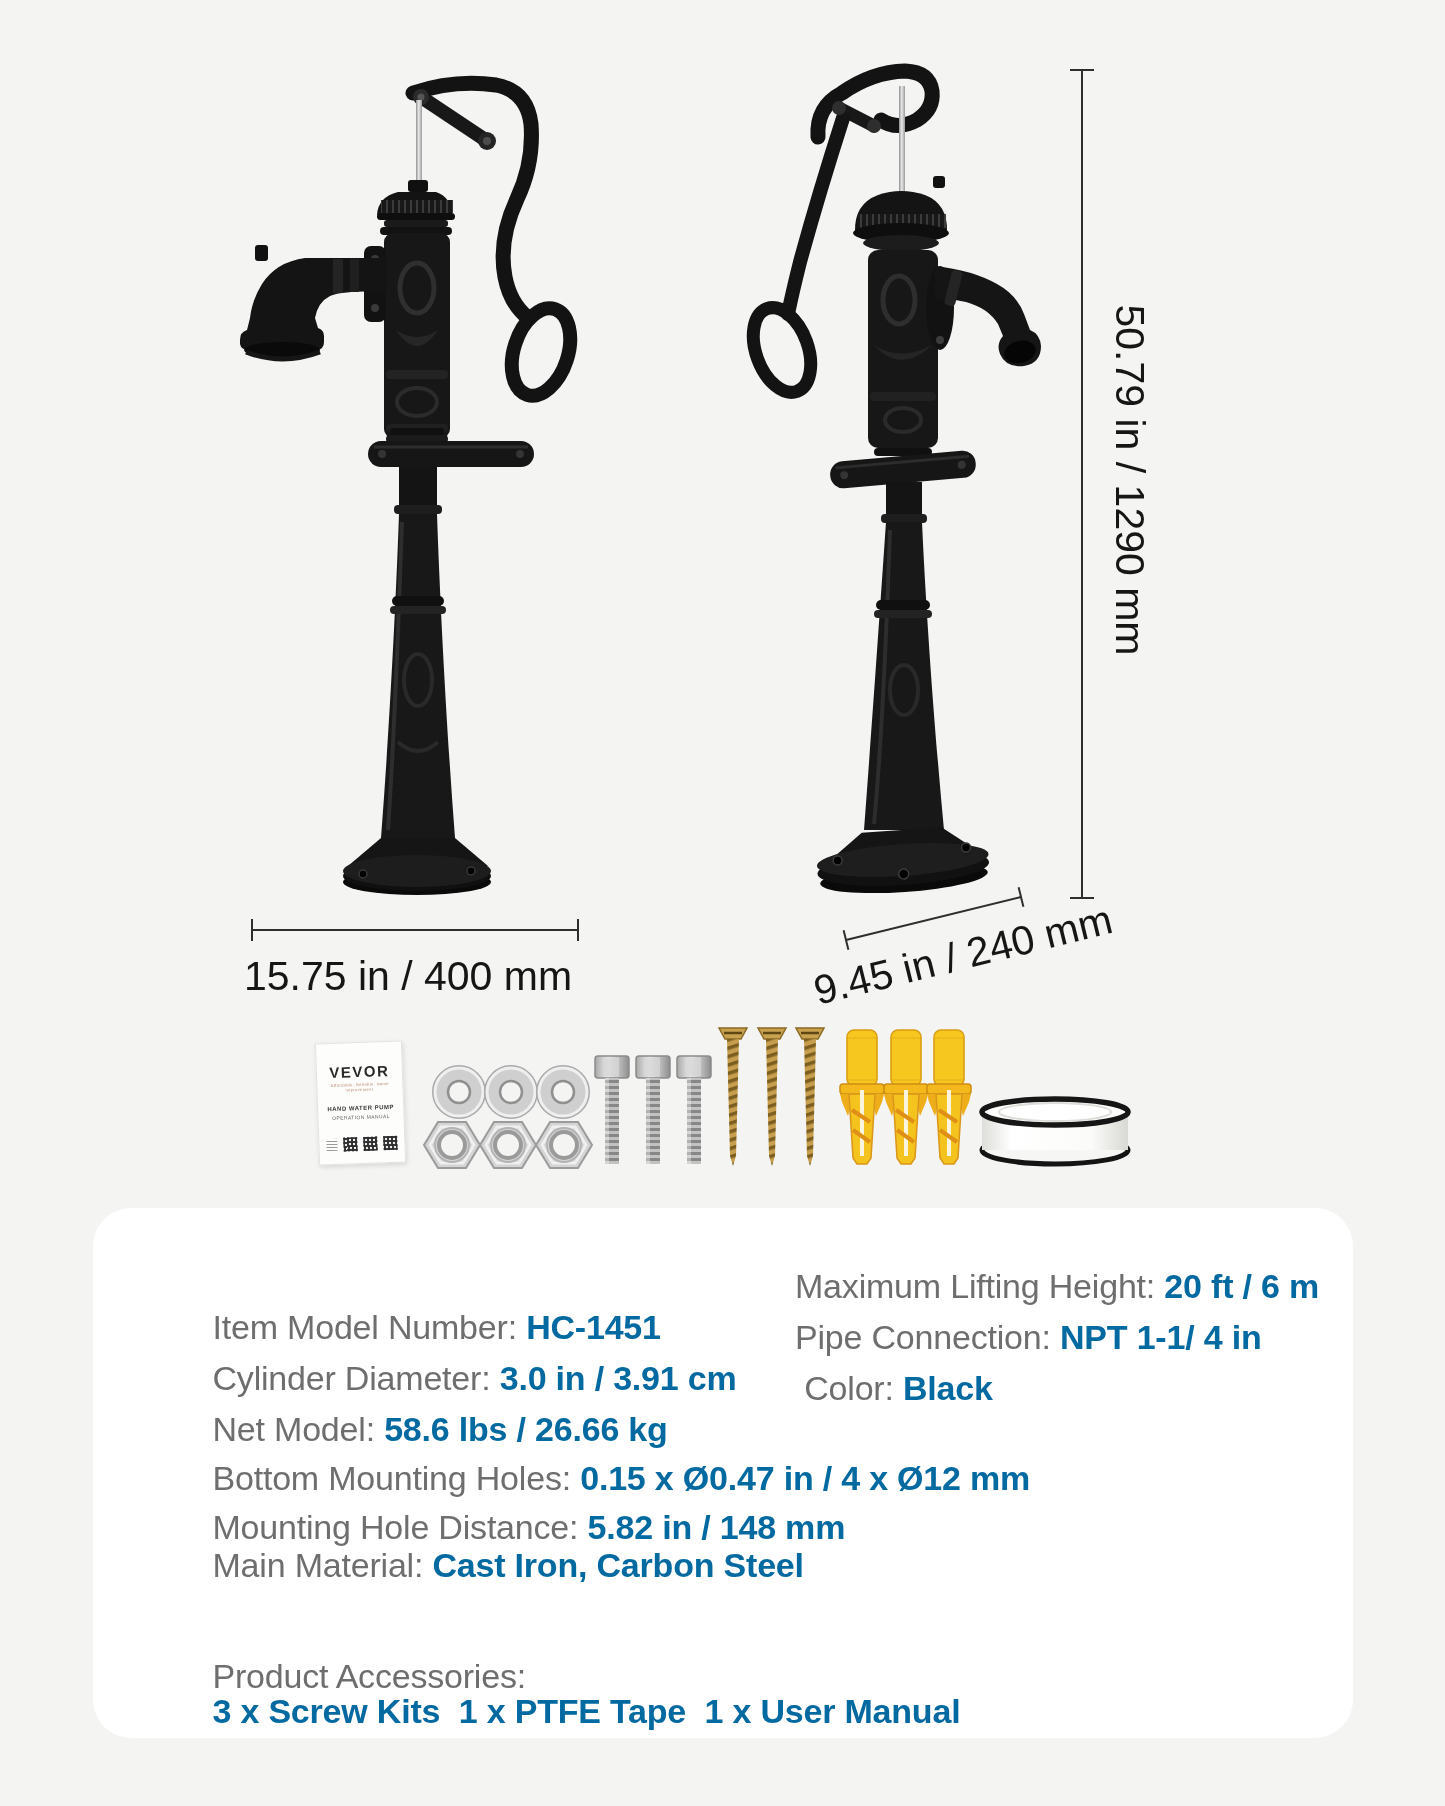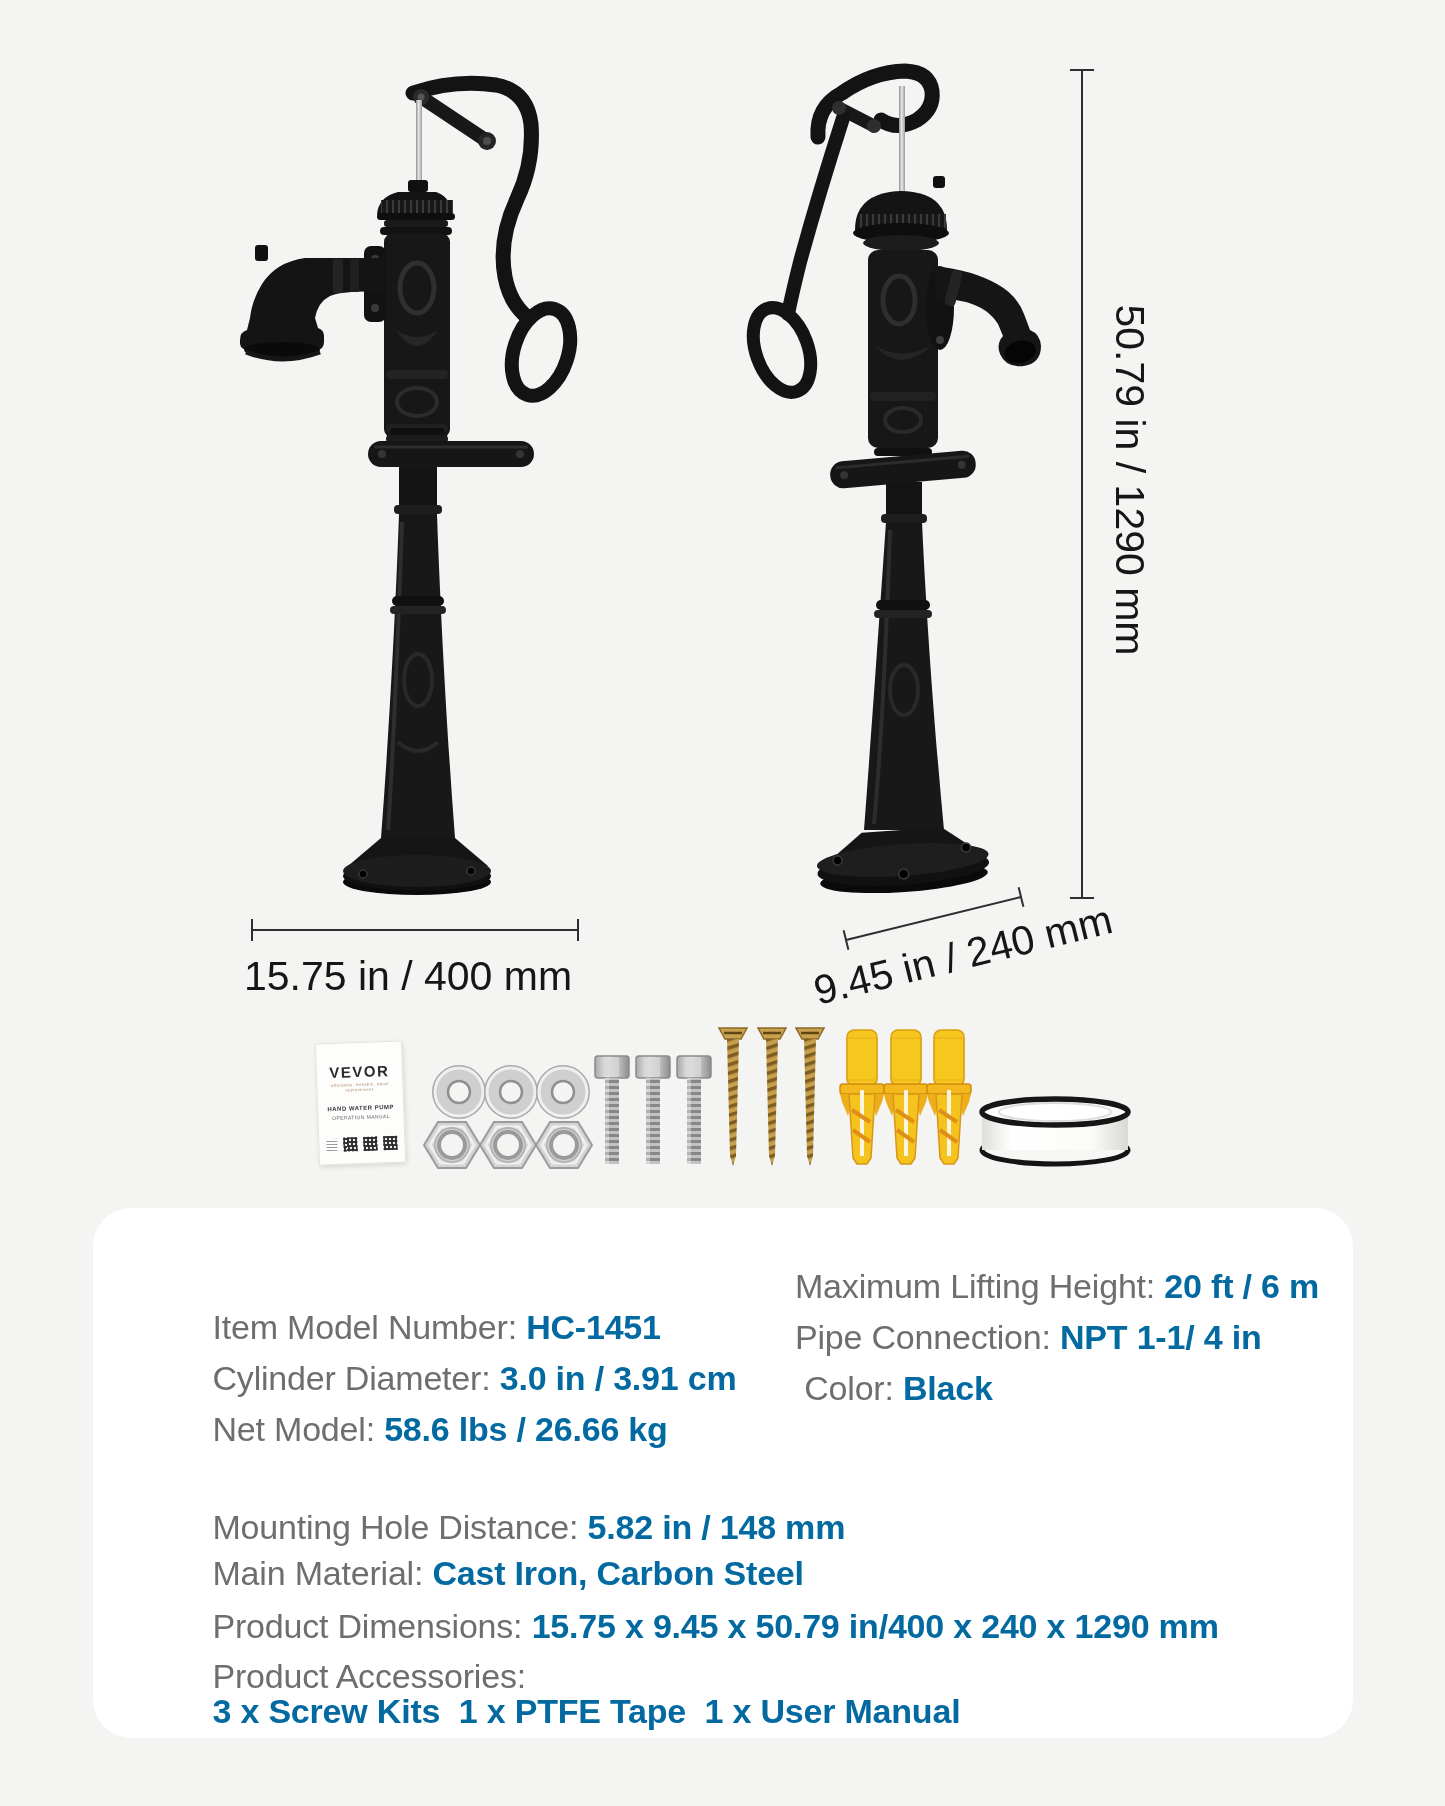--- a/index.html
+++ b/index.html
@@ -270,28 +270,28 @@
       <span class="pair2"><span class="lbl">Maximum Lifting Height: </span><span class="val">20 ft / 6 m</span></span>
     </div>
     <div class="spec-row" style="top:109px">
       <span class="lbl">Cylinder Diameter: </span><span class="val">3.0 in / 3.91 cm</span>
       <span class="pair2"><span class="lbl">Pipe Connection: </span><span class="val">NPT 1-1/ 4 in</span></span>
     </div>
     <div class="spec-row" style="top:160px">
       <span class="lbl">Net Model: </span><span class="val">58.6 lbs / 26.66 kg</span>
       <span class="pair2"><span class="lbl"> Color: </span><span class="val">Black</span></span>
     </div>
+    <div class="spec-row" style="top:209px">
+      <span class="lbl">Bottom Mounting Holes: </span><span class="val">0.15 x Ø0.47 in / 4 x Ø12 mm</span>
+    </div>
     <div class="spec-row" style="top:258px">
       <span class="lbl">Mounting Hole Distance: </span><span class="val">5.82 in / 148 mm</span>
     </div>
-    <div class="spec-row" style="top:304px">
+    <div class="spec-row" style="top:296px">
       <span class="lbl">Main Material: </span><span class="val">Cast Iron, Carbon Steel</span>
-    </div>
-    <div class="spec-row" style="top:357px">
-      <span class="lbl">Product Dimensions: </span><span class="val">15.75 x 9.45 x 50.79 in/400 x 240 x 1290 mm</span>
     </div>
     <div class="spec-row" style="top:407px">
       <span class="lbl">Product Accessories:</span><span class="val"></span>
     </div>
     <div class="spec-row" style="top:442px">
       <span class="lbl"></span><span class="val">3 x Screw Kits  1 x PTFE Tape  1 x User Manual</span>
     </div>
   </div>
 
 </div>

